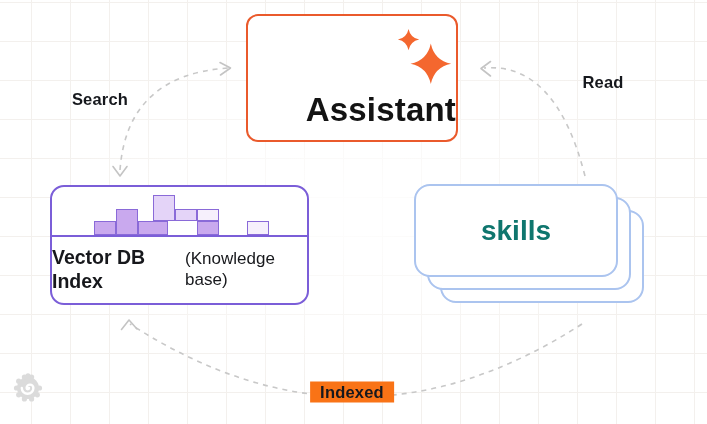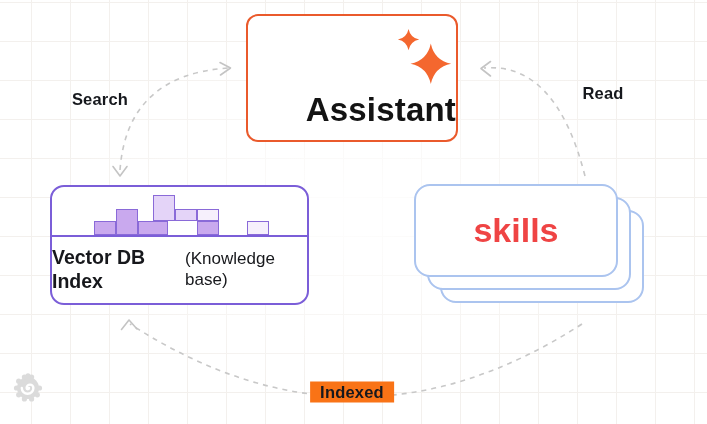--- a/index.html
+++ b/index.html
@@ -60,21 +60,21 @@
   .skills-card {
     position:absolute; width:204px; height:93px; background:#fff;
     border:2px solid #abc4ef; border-radius:16px;
   }
   .skills-card.c3 { left:440px; top:210px; }
   .skills-card.c2 { left:427px; top:197px; }
   .skills-card.c1 {
     left:414px; top:184px;
     display:flex; align-items:center; justify-content:center;
   }
-  .skills-label { font-size:34px; font-weight:600; color:#ef4444; }
+  .skills-label { font-size:28px; font-weight:600; color:#0f766e; }
 
   .logo { position:absolute; left:11px; top:371px; width:34px; height:34px; }
 </style>
 </head>
 <body>
 
 <div class="canvas">
   <div class="grid"></div>
   <div class="grid-fade"></div>
 
@@ -91,21 +91,21 @@
       <polyline class="edge-head" points="490.5,61.5 481,68.5 490.5,76"></polyline>
     </g>
 
     <g>
       <path class="edge-path" d="M 582 324 Q 356 470 130 324"></path>
       <polyline class="edge-head" points="121.5,329.5 129,320 137,329"></polyline>
     </g>
   </svg>
 
   <div class="edge-label" style="left:100px; top:99px;">Search</div>
-  <div class="edge-label" style="left:603px; top:93px;">Read</div>
+  <div class="edge-label" style="left:603px; top:82px;">Read</div>
   <div class="edge-label masked" style="left:352px; top:392px;">Indexed</div>
 
   <div class="skills-card c3"></div>
   <div class="skills-card c2"></div>
   <div class="skills-card c1">
     <span class="skills-label">skills</span>
   </div>
 
   <div class="assistant-box">
     <svg width="62" height="60" viewBox="0 0 64 62">

